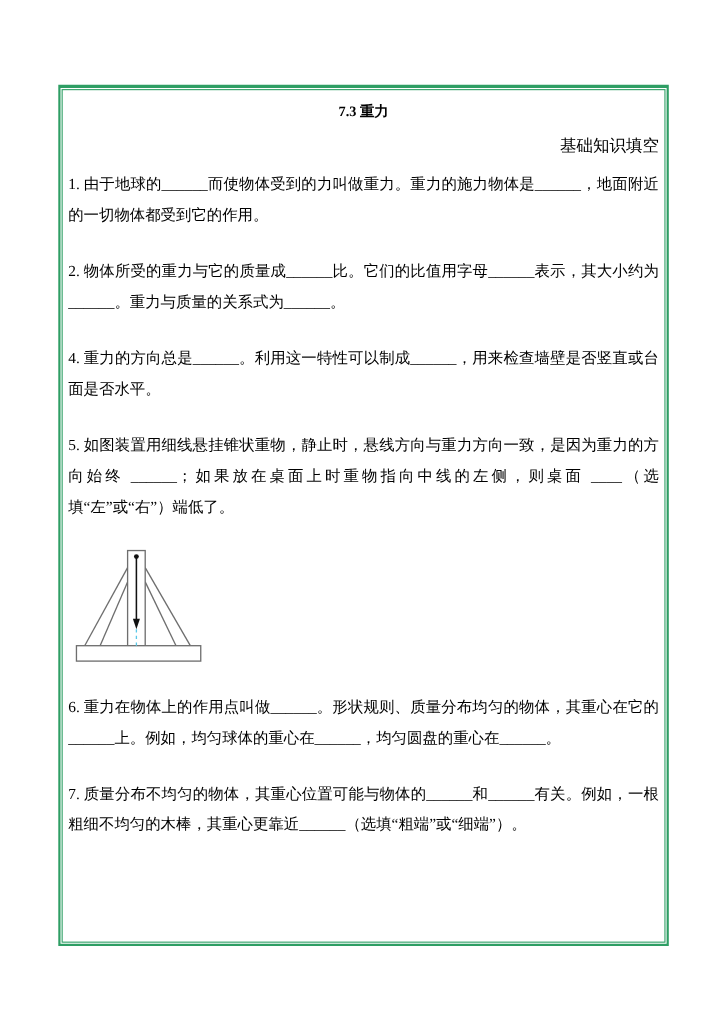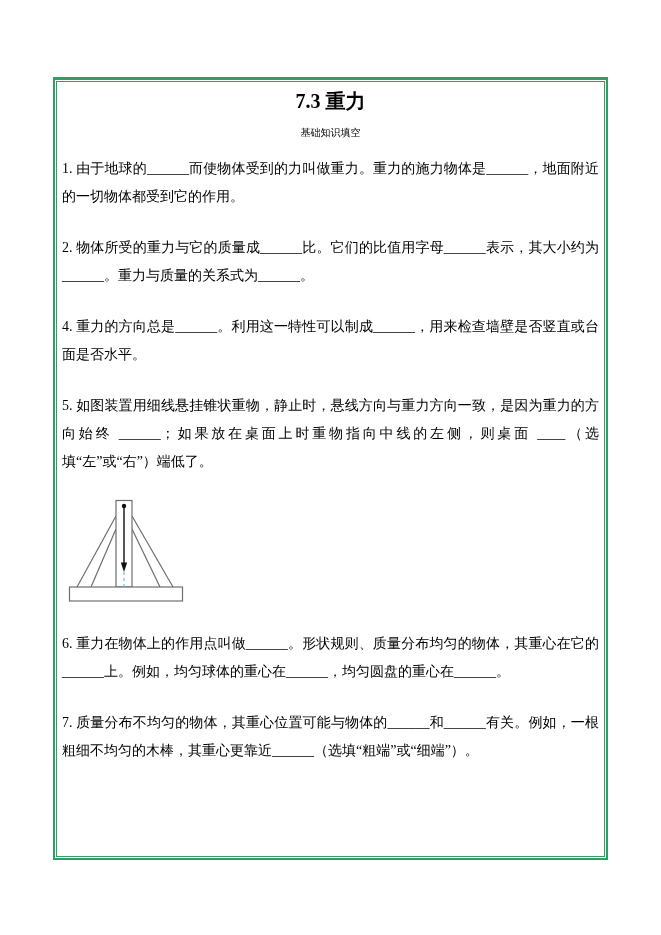--- a/index.html
+++ b/index.html
@@ -31,28 +31,28 @@
     overflow: hidden;
   }
   .content {
     padding: 2px 5px 0 5px;
     font-size: 14px;
     line-height: 28px;
   }
   .page-title {
     margin: 4px 0 0 0;
     text-align: center;
-    font-size: 20px;
+    font-size: 13px;
     font-weight: bold;
     line-height: 26px;
   }
   .section-subtitle {
     margin: 7px 0 10px 0;
-    text-align: center;
-    font-size: 10px;
+    text-align: right;
+    font-size: 15px;
     font-weight: normal;
     line-height: 24px;
   }
   .q {
     margin: 0 0 23px 0;
     text-align: justify;
   }
   .q:last-child { margin-bottom: 0; }
   .figure {
     margin: 2px 0 27px 6px;

